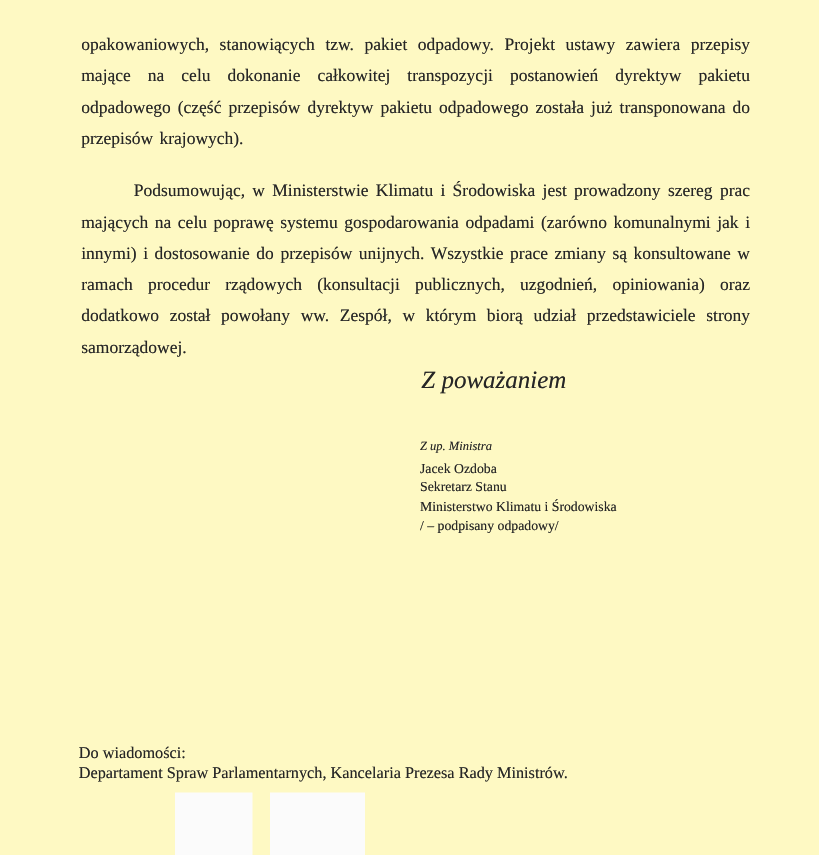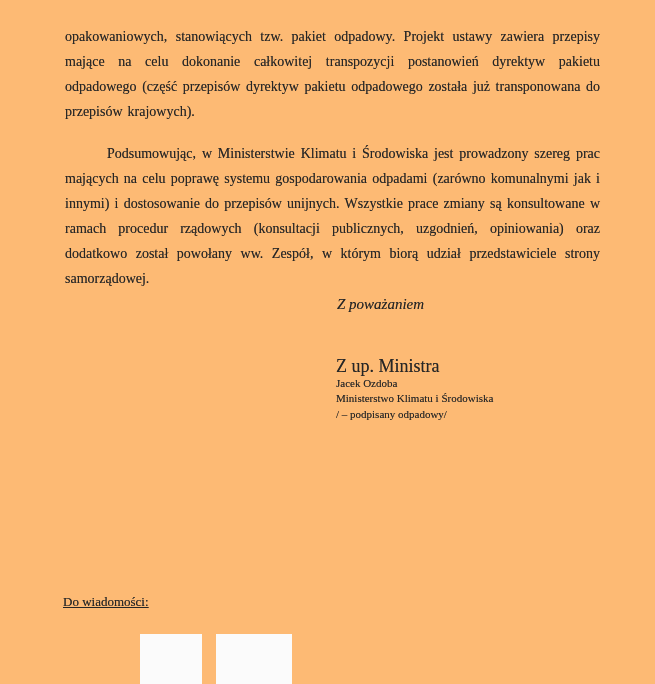--- a/index.html
+++ b/index.html
@@ -5,21 +5,21 @@
 <style>
   html, body {
     margin: 0;
     padding: 0;
     background: #ffffff;
   }
   .page {
     position: relative;
     width: 655px;
     height: 684px;
-    background: #fdba74;
+    background: #fef9c3;
     overflow: hidden;
     font-family: "Liberation Serif", "DejaVu Serif", serif;
     color: #262626;
     
     text-shadow: 0 0 0.5px rgba(45,45,45,0.55);
   }
   .body-para {
     position: absolute;
     left: 65px;
     width: 535px;
@@ -29,47 +29,46 @@
     word-spacing: 1.5px;
   }
   .para-1 { top: 10px; }
   .para-2 { top: 127px; text-indent: 42px; }
 
   .closing {
     position: absolute;
     left: 337px;
     top: 295px;
     font-style: italic;
-    font-size: 15px;
+    font-size: 20px;
     line-height: 18px;
   }
   .signature-block {
     position: absolute;
     left: 336px;
     top: 349px;
   }
   .sig-authority {
-    font-size: 18px;
+    font-style: italic;
+    font-size: 10px;
     line-height: 18px;
     margin-bottom: 1px;
-    margin-top: 8px;
   }
   .sig-line {
     font-size: 11px;
     line-height: 15.3px;
   }
   .cc-block {
     position: absolute;
     left: 63px;
     top: 594px;
   }
   .cc-label {
     font-size: 13px;
     line-height: 15px;
-    text-decoration: underline;
   }
   .cc-text {
     font-size: 13px;
     line-height: 15px;
     margin-top: 1px;
   }
   
   .scan-artifact {
     position: absolute;
     background: #fbfbfb;
@@ -84,24 +83,26 @@
 
   <p class="body-para para-1">opakowaniowych, stanowiących tzw. pakiet odpadowy. Projekt ustawy zawiera przepisy mające na celu dokonanie całkowitej transpozycji postanowień dyrektyw pakietu odpadowego (część przepisów dyrektyw pakietu odpadowego została już transponowana do przepisów krajowych).</p>
 
   <p class="body-para para-2">Podsumowując, w Ministerstwie Klimatu i Środowiska jest prowadzony szereg prac mających na celu poprawę systemu gospodarowania odpadami (zarówno komunalnymi jak i innymi) i dostosowanie do przepisów unijnych. Wszystkie prace zmiany są konsultowane w ramach procedur rządowych (konsultacji publicznych, uzgodnień, opiniowania) oraz dodatkowo został powołany ww. Zespół, w którym biorą udział przedstawiciele strony samorządowej.</p>
 
   <div class="closing">Z poważaniem</div>
 
   <div class="signature-block">
     <div class="sig-authority">Z up. Ministra</div>
     <div class="sig-line">Jacek Ozdoba</div>
+    <div class="sig-line">Sekretarz Stanu</div>
     <div class="sig-line">Ministerstwo Klimatu i Środowiska</div>
     <div class="sig-line">/ – podpisany odpadowy/</div>
   </div>
 
   <div class="cc-block">
     <div class="cc-label">Do wiadomości:</div>
+    <div class="cc-text">Departament Spraw Parlamentarnych, Kancelaria Prezesa Rady Ministrów.</div>
   </div>
 
   <div class="scan-artifact a1"></div>
   <div class="scan-artifact a2"></div>
 
 </div>
 
 </body></html>

